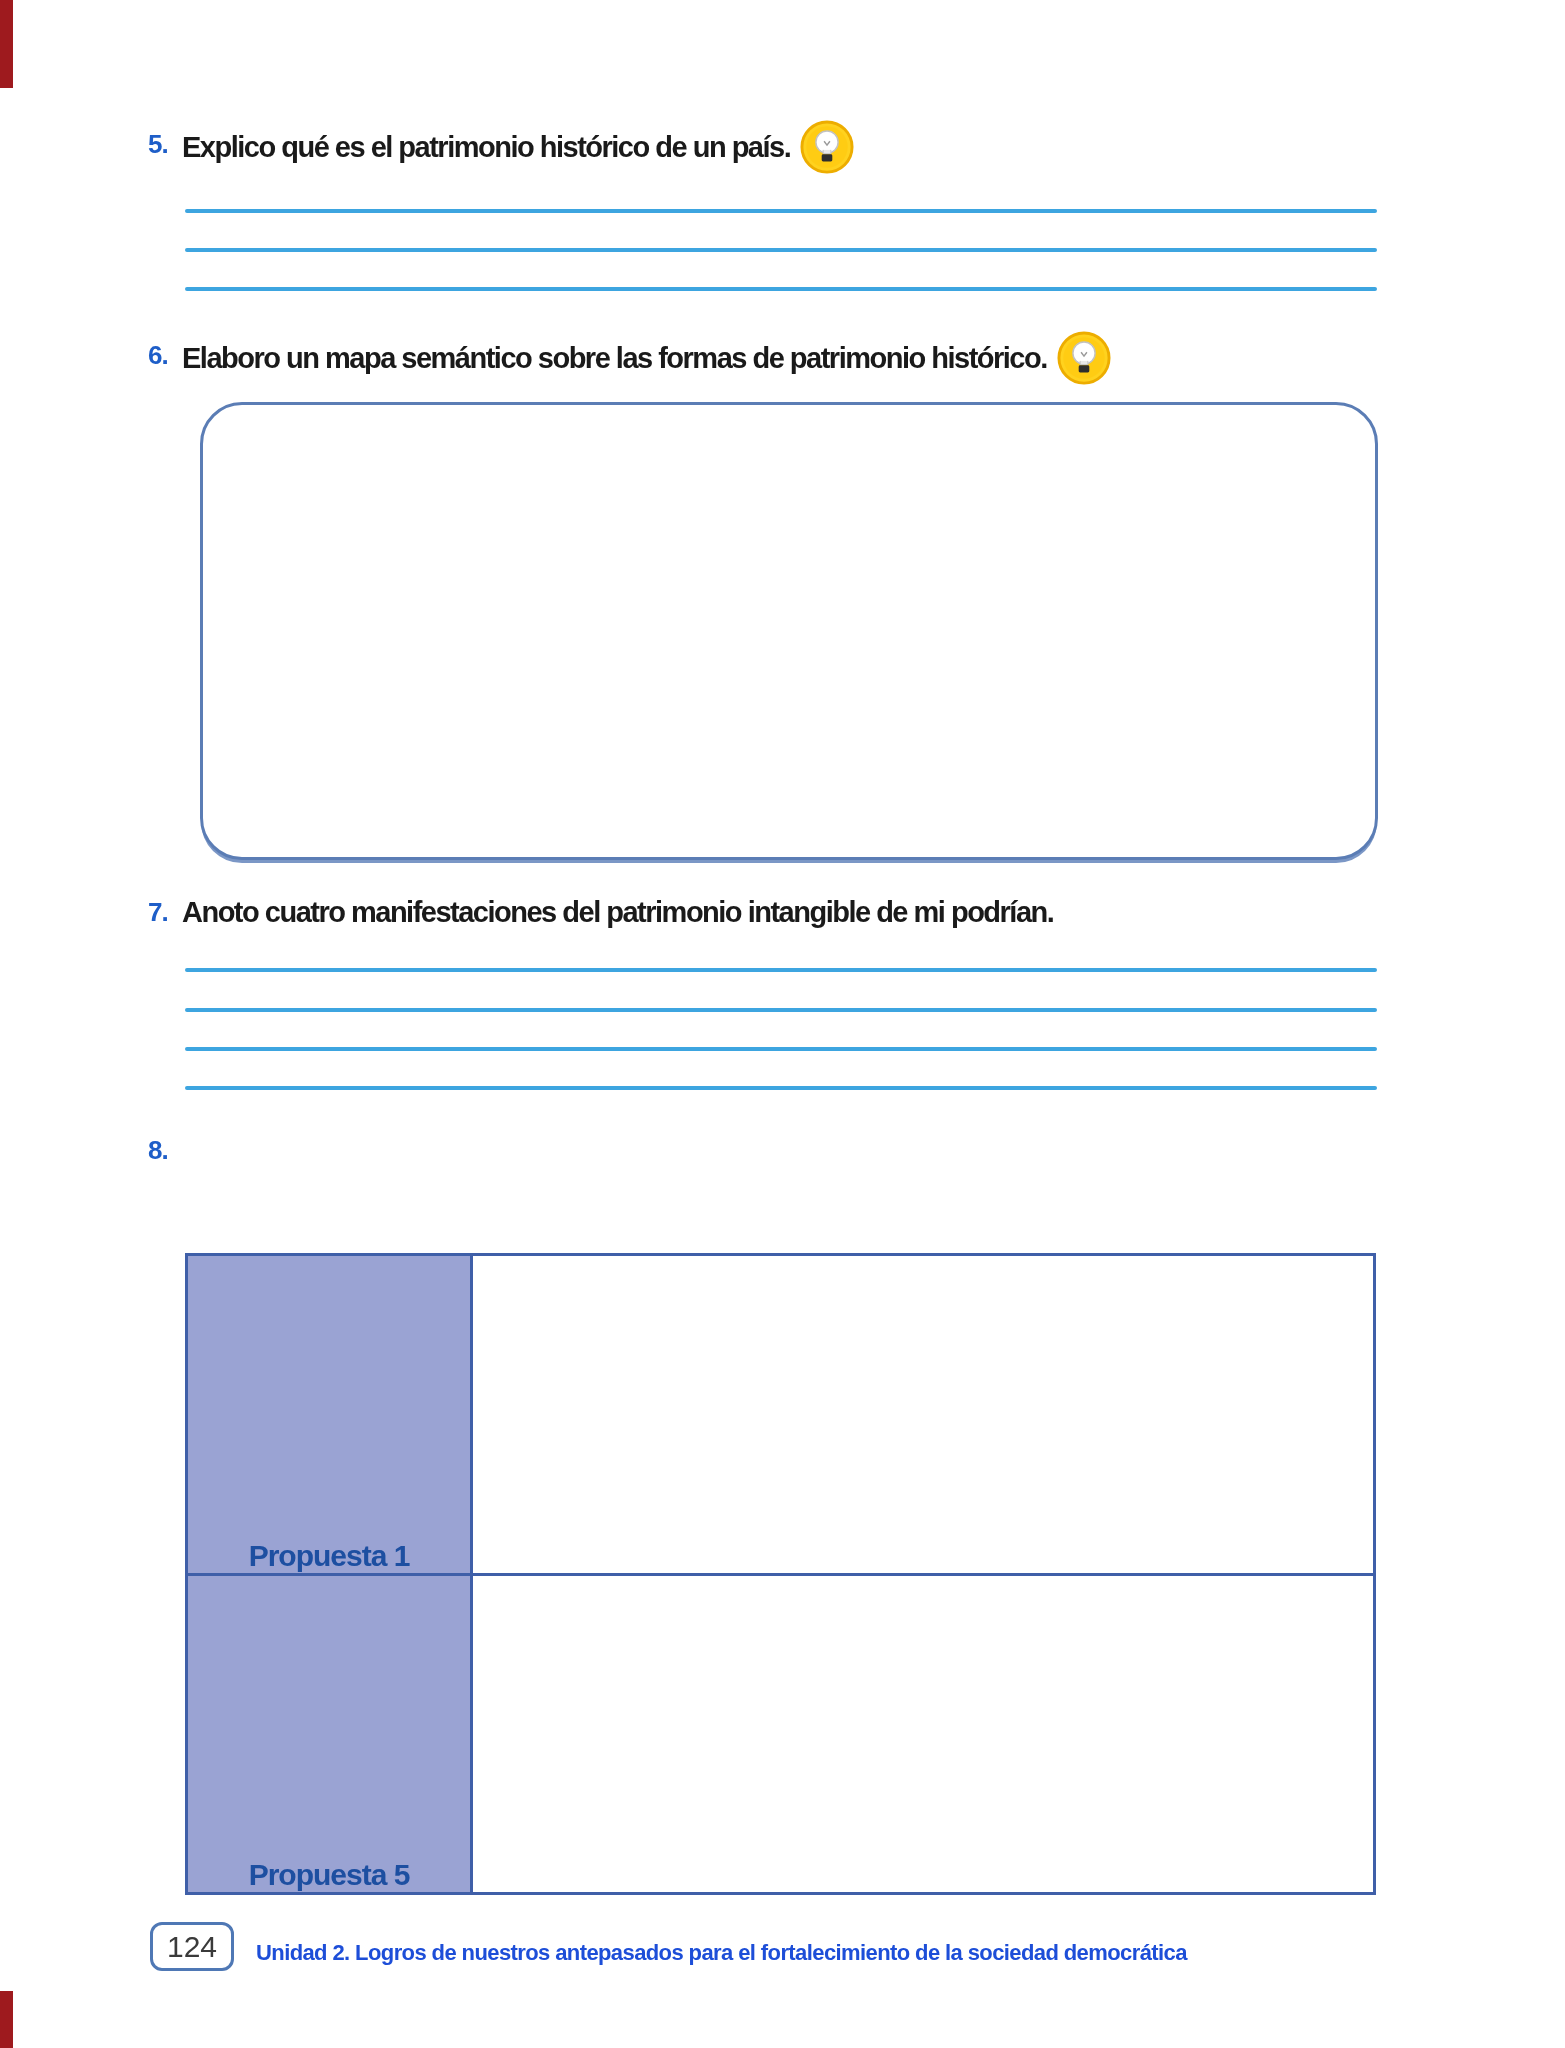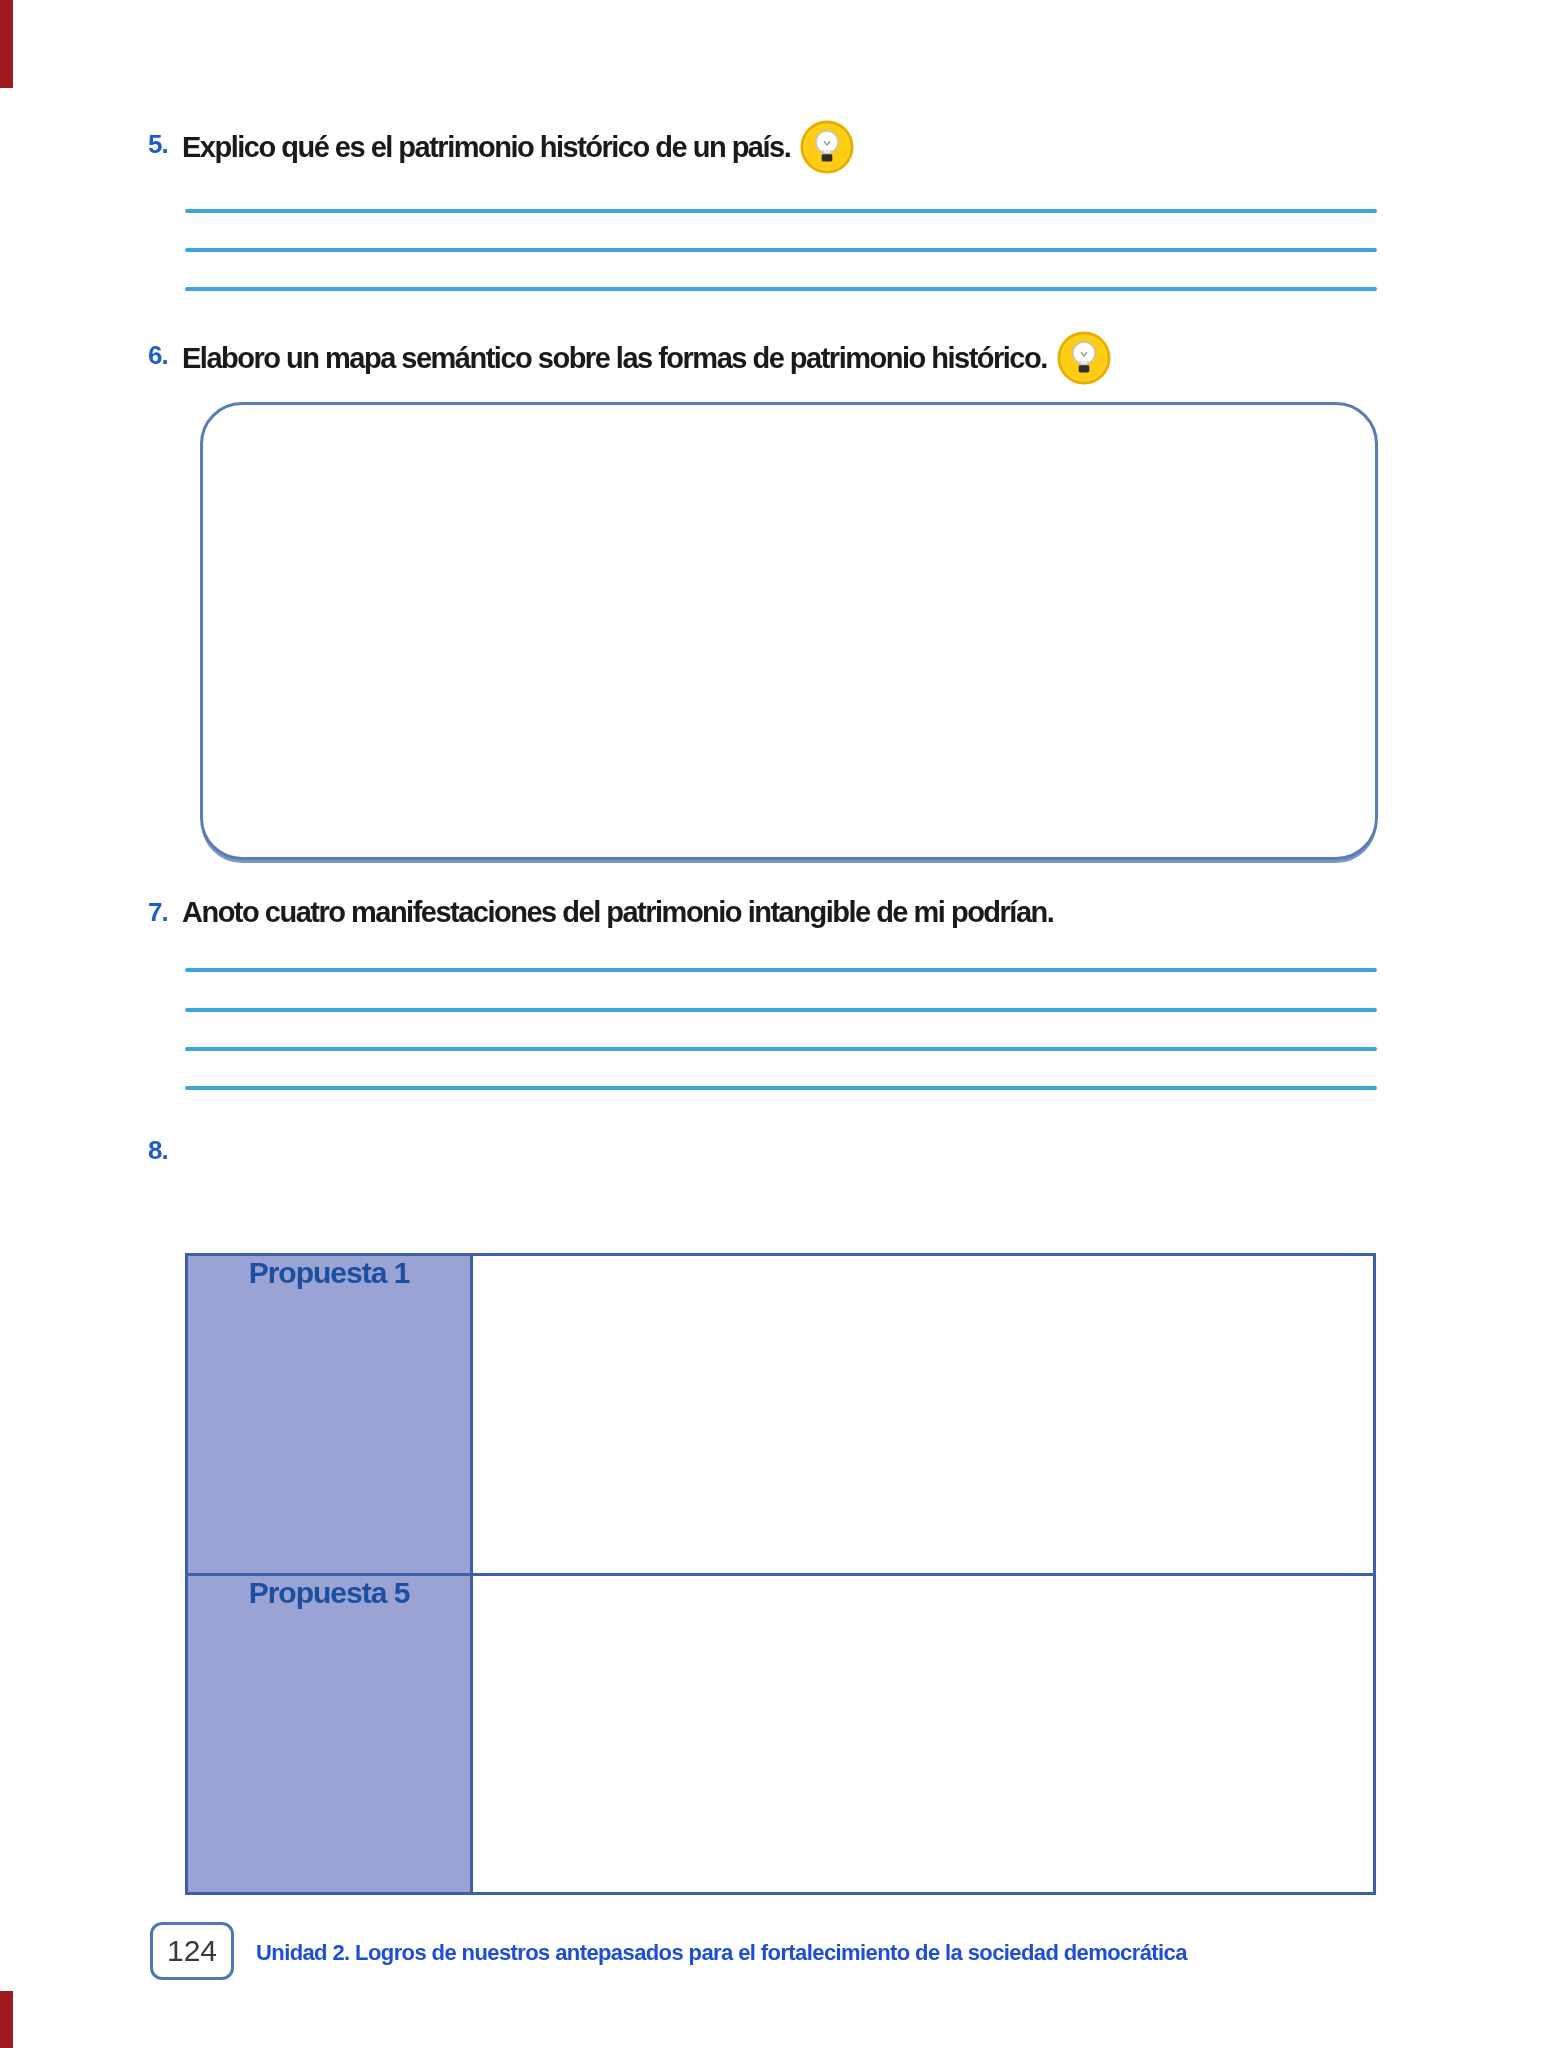--- a/index.html
+++ b/index.html
@@ -38,25 +38,25 @@
            border:3px solid var(--box-blue);border-radius:42px;background:#fff;
            box-shadow:0 4px 0 -1px #7b97c6;}
 
   .prop-table{position:absolute;left:185px;top:1253px;width:1191px;height:642px;
               border:3px solid var(--table-blue);box-sizing:border-box;background:#fff;
               display:flex;flex-direction:column;}
   .t-row{display:flex;flex:1;min-height:0;}
   .t-row + .t-row{border-top:3px solid var(--table-blue);}
   .t-head{width:282px;flex:none;background:var(--cell-purple);
           border-right:3px solid var(--table-blue);
-          display:flex;align-items:flex-start;justify-content:center;}
+          display:flex;align-items:flex-end;justify-content:center;}
   .t-label{color:var(--label-blue);font-weight:bold;font-size:30px;letter-spacing:-1px;}
   .t-body{flex:1;background:#fff;}
 
-  .pageno-box{position:absolute;left:150px;top:1922px;width:84px;height:58px;
+  .pageno-box{position:absolute;left:150px;top:1922px;width:84px;height:49px;
               border:3px solid var(--footer-blue);border-radius:12px;box-sizing:border-box;
               display:flex;align-items:center;justify-content:center;
               font-size:30px;color:#3a3a3a;letter-spacing:0px;}
   .unit-text{position:absolute;left:256px;top:1940px;font-size:22px;font-weight:bold;
              color:#1d4ed8;letter-spacing:-0.6px;white-space:nowrap;}
 </style>
 </head>
 <body>
 
 <div class="edge-tab top"></div>

